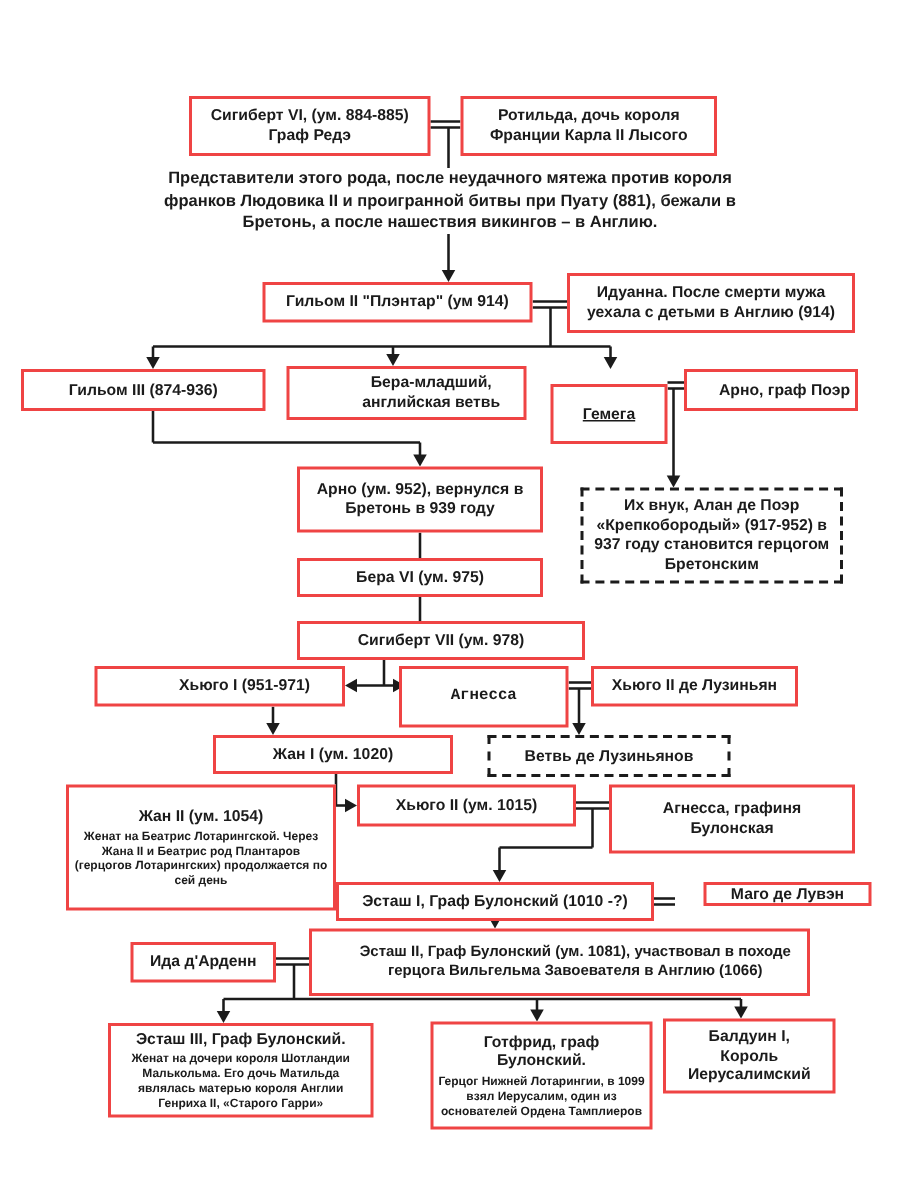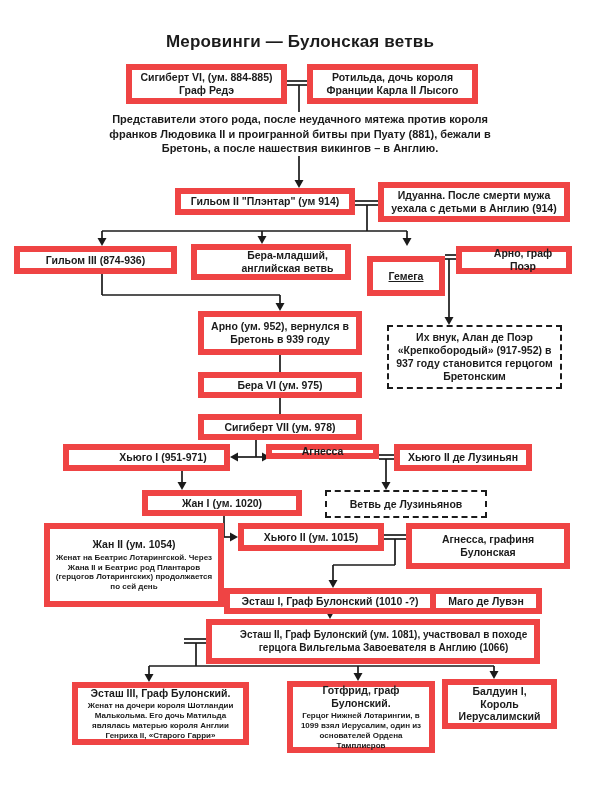--- a/index.html
+++ b/index.html
@@ -3,21 +3,21 @@
 <meta charset="utf-8">
 <style>
   html,body{margin:0;padding:0;background:#ffffff;}
   #page{position:relative;width:600px;height:800px;background:#ffffff;overflow:hidden;
         font-family:"Liberation Sans",sans-serif;color:#1b1b1b;}
   #connectors{position:absolute;left:0;top:0;width:600px;height:800px;}
   .title{position:absolute;left:0;top:32px;width:600px;text-align:center;
          font-size:17px;font-weight:bold;letter-spacing:0.2px;}
   .para{position:absolute;left:63px;top:112px;width:474px;text-align:center;
         font-size:11px;font-weight:bold;line-height:1.33;white-space:pre-line;}
-  .node{position:absolute;box-sizing:border-box;border:6px solid #ef4444;background:#ffffff;
+  .node{position:absolute;box-sizing:border-box;border:2px solid #ef4444;background:#ffffff;
         display:flex;flex-direction:column;justify-content:center;align-items:center;
         text-align:center;font-size:10.5px;font-weight:bold;line-height:1.22;
         white-space:pre-line;padding:1px 3px;}
   .dashed{border:2px dashed #1b1b1b;}
   .note{font-size:8px;line-height:1.22;margin-top:2px;white-space:pre-line;}
   .t10{font-size:10px;padding-left:24px;}
   svg line{stroke:#1b1b1b;stroke-width:1.7;}
   svg polygon{fill:#1b1b1b;stroke:none;}
 </style>
 </head>
@@ -116,21 +116,20 @@
       <line x1="149" y1="666" x2="494" y2="666"></line>
       <line x1="149" y1="666" x2="149" y2="675"></line>
         <polygon points="144.5,674 153.5,674 149,682"></polygon>
       <line x1="358" y1="666" x2="358" y2="674"></line>
         <polygon points="353.5,673 362.5,673 358,681"></polygon>
       <line x1="494" y1="666" x2="494" y2="672"></line>
         <polygon points="489.5,671 498.5,671 494,679"></polygon>
     </g>
   </svg>
 
-  <div class="title">Меровинги — Булонская ветвь</div>
 
   <div class="para">Представители этого рода, после неудачного мятежа против короля
 франков Людовика II и проигранной битвы при Пуату (881), бежали в
 Бретонь, а после нашествия викингов – в Англию.</div>
 
   <div class="node" style="left:126px;top:64px;width:161px;height:40px;">Сигиберт VI, (ум. 884-885)
 Граф Редэ</div>
   <div class="node" style="left:307px;top:64px;width:171px;height:40px;">Ротильда, дочь короля
 Франции Карла II Лысого</div>
 
@@ -145,40 +144,41 @@
   <div class="node" style="left:456px;top:246px;width:116px;height:28px;padding-left:21px;">Арно, граф Поэр</div>
 
   <div class="node" style="left:198px;top:311px;width:164px;height:44px;">Арно (ум. 952), вернулся в
 Бретонь в 939 году</div>
   <div class="node dashed" style="left:387px;top:325px;width:175px;height:64px;">Их внук, Алан де Поэр
 «Крепкобородый» (917-952) в
 937 году становится герцогом
 Бретонским</div>
 
   <div class="node" style="left:198px;top:372px;width:164px;height:26px;">Бера VI (ум. 975)</div>
-  <div class="node" style="left:198px;top:414px;width:164px;height:26px;">Сигиберт VII (ум. 978)</div>
+  <div class="node" style="left:198px;top:414px;width:192px;height:26px;">Сигиберт VII (ум. 978)</div>
 
   <div class="node" style="left:63px;top:444px;width:167px;height:27px;padding-left:36px;">Хьюго I (951-971)</div>
-  <div class="node" style="left:266px;top:444px;width:113px;height:15px;">Агнесса</div>
+  <div class="node" style="left:266px;top:444px;width:113px;height:41px;font-family:Liberation Mono, monospace;">Агнесса</div>
   <div class="node" style="left:394px;top:444px;width:138px;height:27px;">Хьюго II де Лузиньян</div>
 
   <div class="node" style="left:142px;top:490px;width:160px;height:26px;">Жан I (ум. 1020)</div>
   <div class="node dashed" style="left:325px;top:490px;width:162px;height:28px;">Ветвь де Лузиньянов</div>
 
   <div class="node" style="left:44px;top:523px;width:180px;height:84px;">
     <span>Жан II (ум. 1054)</span>
     <span class="note">Женат на Беатрис Лотарингской. Через Жана II и Беатрис род Плантаров (герцогов Лотарингских) продолжается по сей день</span>
   </div>
   <div class="node" style="left:238px;top:523px;width:146px;height:28px;">Хьюго II (ум. 1015)</div>
   <div class="node" style="left:406px;top:523px;width:164px;height:46px;">Агнесса, графиня
 Булонская</div>
 
   <div class="node" style="left:224px;top:588px;width:212px;height:26px;">Эсташ I, Граф Булонский (1010 -?)</div>
-  <div class="node" style="left:430px;top:588px;width:112px;height:26px;">Маго де Лувэн</div>
+  <div class="node" style="left:469px;top:588px;width:112px;height:16px;">Маго де Лувэн</div>
 
+  <div class="node" style="left:87px;top:628px;width:97px;height:27px;">Ида д'Арденн</div>
   <div class="node t10" style="left:206px;top:619px;width:334px;height:45px;">Эсташ II, Граф Булонский (ум. 1081), участвовал в походе
 герцога Вильгельма Завоевателя в Англию (1066)</div>
 
   <div class="node" style="left:72px;top:682px;width:177px;height:63px;">
     <span>Эсташ III, Граф Булонский.</span>
     <span class="note">Женат на дочери короля Шотландии Малькольма. Его дочь Матильда являлась матерью короля Англии Генриха II, «Старого Гарри»</span>
   </div>
   <div class="node" style="left:287px;top:681px;width:148px;height:72px;">
     <span>Готфрид, граф
 Булонский.</span>

